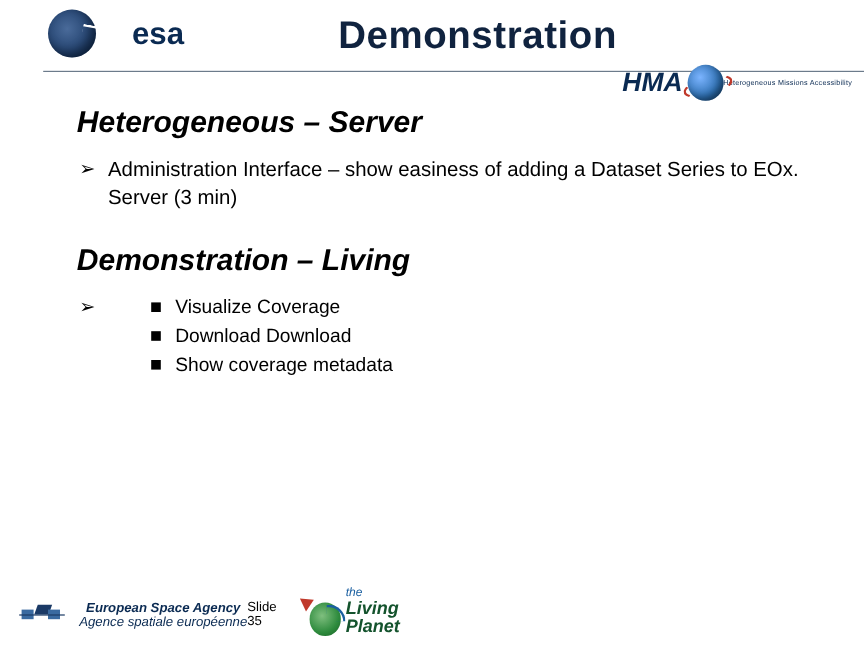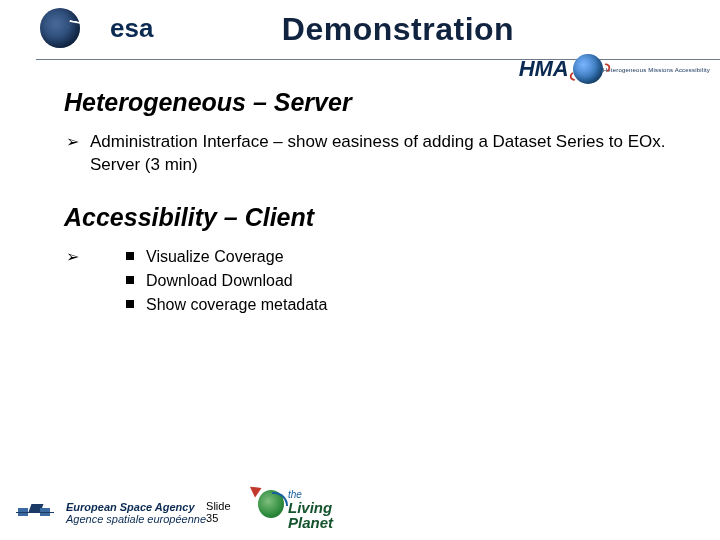--- a/index.html
+++ b/index.html
@@ -96,38 +96,38 @@
   }
 
   
   .footer {
     position: absolute; left: 0; right: 0; bottom: 6px;
     height: 54px;
     display: flex; align-items: flex-end;
     padding: 0 16px 4px 16px;
     font-size: 10px;
   }
-  .esa-footer { display:flex; align-items:center; }
+  .esa-footer { display:flex; align-items:center;text-align:center; }
   .esa-footer .satbox {
     width: 40px; height: 32px; position: relative; margin-right:10px;
   }
   .esa-footer .satbox::before{
     content:""; position:absolute; left:14px; top:6px; width:12px; height:8px; background:#1b3a66; transform: skewX(-20deg);
   }
   .esa-footer .satbox::after{
     content:""; position:absolute; left:0px; top:14px; width:38px; height:0;
     border-top:1px solid #1b3a66;
   }
   .esa-footer .panels{position:absolute; left:2px; top:10px; width:10px; height:8px; background:#3a6aa0; box-shadow: 22px 0 0 #3a6aa0;}
   .esa-footer-text { font-family: Arial; font-style: italic; color:#0a2a52; line-height:1.05; font-size:11px;}
   .esa-footer-text .l1{font-weight:bold;}
   .footer-center { flex:1; text-align:center; color:#000; font-family:Arial; font-size:11px; padding-bottom:4px;}
   .footer-right { width:170px; display:flex; align-items:flex-end; justify-content:flex-end; gap:14px;}
   .slide-no { font-family:Arial; font-size:11px; color:#000; padding-bottom:6px;}
-  .lp-logo { display:flex; align-items:flex-start; }
+  .lp-logo { display:flex; align-items:flex-end; }
   .lp-mark {
     width:28px; height:28px; border-radius:50%;
     background: radial-gradient(circle at 40% 40%, #7fbf7f 0%, #2e8b3d 60%, #155d22 100%);
     position:relative;
   }
   .lp-mark::before{
     content:""; position:absolute; left:-6px; top:-6px;
     border-left:10px solid #c0392b;
     border-top:6px solid transparent;
     border-bottom:6px solid transparent;
@@ -161,21 +161,21 @@
     </div>
   </div>
 
   <div class="body">
 
     <div class="section-title">Heterogeneous – Server</div>
     <ul class="arrow">
       <li>Administration Interface – show easiness of adding a Dataset Series to EOx. Server (3 min)</li>
     </ul>
 
-    <div class="section-title" style="margin-top:26px">Accessibility – Client</div>
+    <div class="section-title" style="margin-top:26px">Demonstration – Living</div>
     <ul class="arrow">
       <li>
         <ul class="square">
           <li>Visualize Coverage</li>
           <li>Download Download</li>
           <li>Show coverage metadata</li>
         </ul>
       </li>
     </ul>
 

